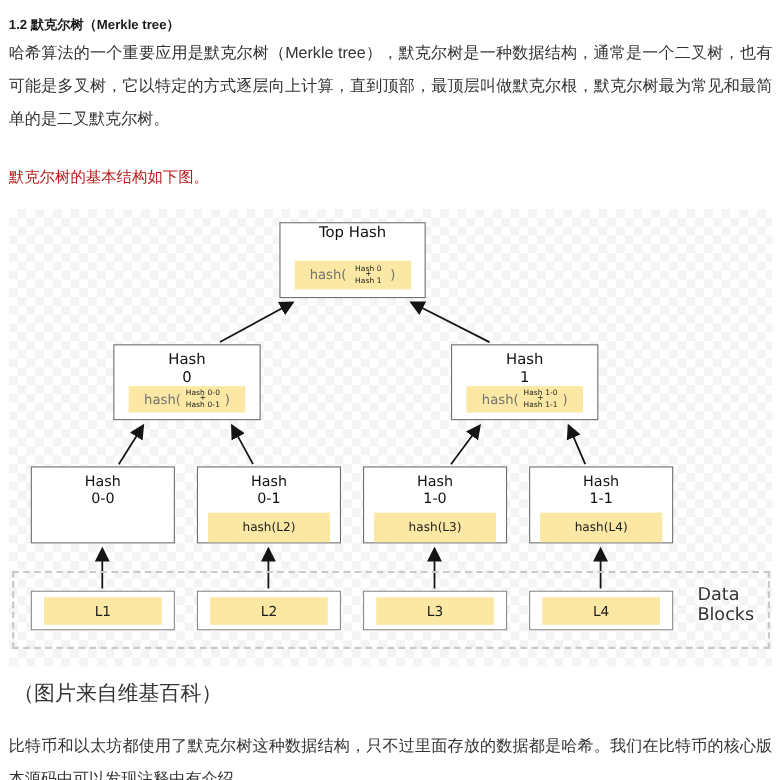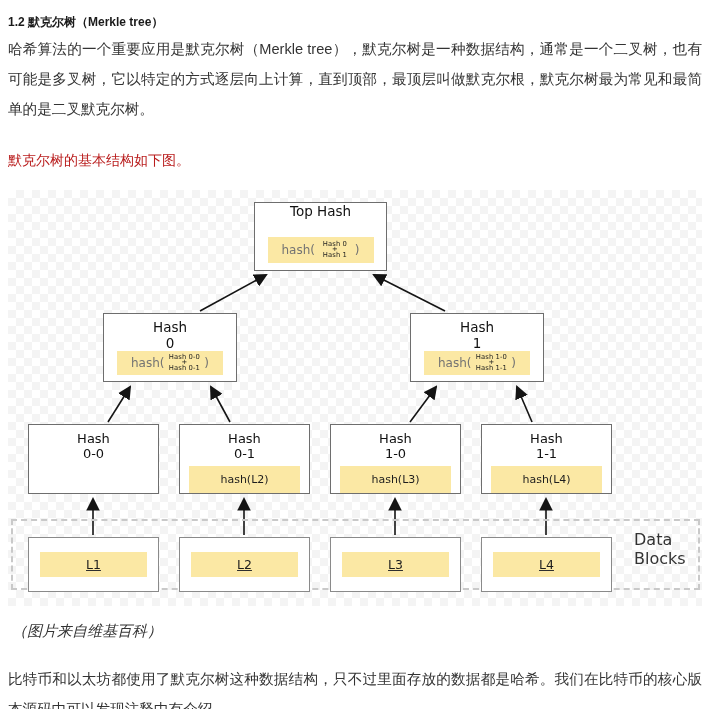--- a/index.html
+++ b/index.html
@@ -61,33 +61,33 @@
   .node.leaf { top: 234px; width: 131px; height: 70px; padding-top: 6px; }
   .node.leaf .title { font-size: 13px; line-height: 15px; }
   .node.leaf .pill { width: 111px; height: 28px; margin-top: 5px; font-size: 11px; color: #1d1d1d; }
   .leaf.c0 { left: 20px; } .leaf.c1 { left: 171px; } .leaf.c2 { left: 322px; } .leaf.c3 { left: 473px; }
 
   .dashed-zone {
     position: absolute; left: 3px; top: 329px; width: 689px; height: 71px;
     border: 2px dashed #c9c9c9;
   }
   .block {
-    position: absolute; top: 347px; width: 131px; height: 55px;
+    position: absolute; top: 347px; width: 131px; height: 36px;
     background: #ffffff; border: 1px solid #8a8a8a;
-    display: flex; align-items: center; justify-content: center; text-decoration: underline;
+    display: flex; align-items: center; justify-content: center;
   }
   .block .pill { width: 107px; height: 25px; font-size: 12.5px; color: #1d1d1d; }
   .block.c0 { left: 20px; } .block.c1 { left: 171px; } .block.c2 { left: 322px; } .block.c3 { left: 473px; }
 
   .datablocks-label {
     position: absolute; left: 626px; top: 340px;
     font-size: 16px; line-height: 19px; color: #333333; white-space: pre-line;
   }
 
-  .caption { margin-top: 14px; font-size: 15px; line-height: 22px; color: #333333; padding-left: 4px; font-style: italic; }
+  .caption { margin-top: 14px; font-size: 19px; line-height: 22px; color: #333333; padding-left: 4px; }
   .para2 { margin-top: 22px; }
 </style>
 </head>
 <body>
 
 <div class="page">
 
   <div class="heading">1.2 默克尔树（Merkle tree）</div>
 
   <div class="para para1">哈希算法的一个重要应用是默克尔树（Merkle tree），默克尔树是一种数据结构，通常是一个二叉树，也有可能是多叉树，它以特定的方式逐层向上计算，直到顶部，最顶层叫做默克尔根，默克尔树最为常见和最简单的是二叉默克尔树。</div>

